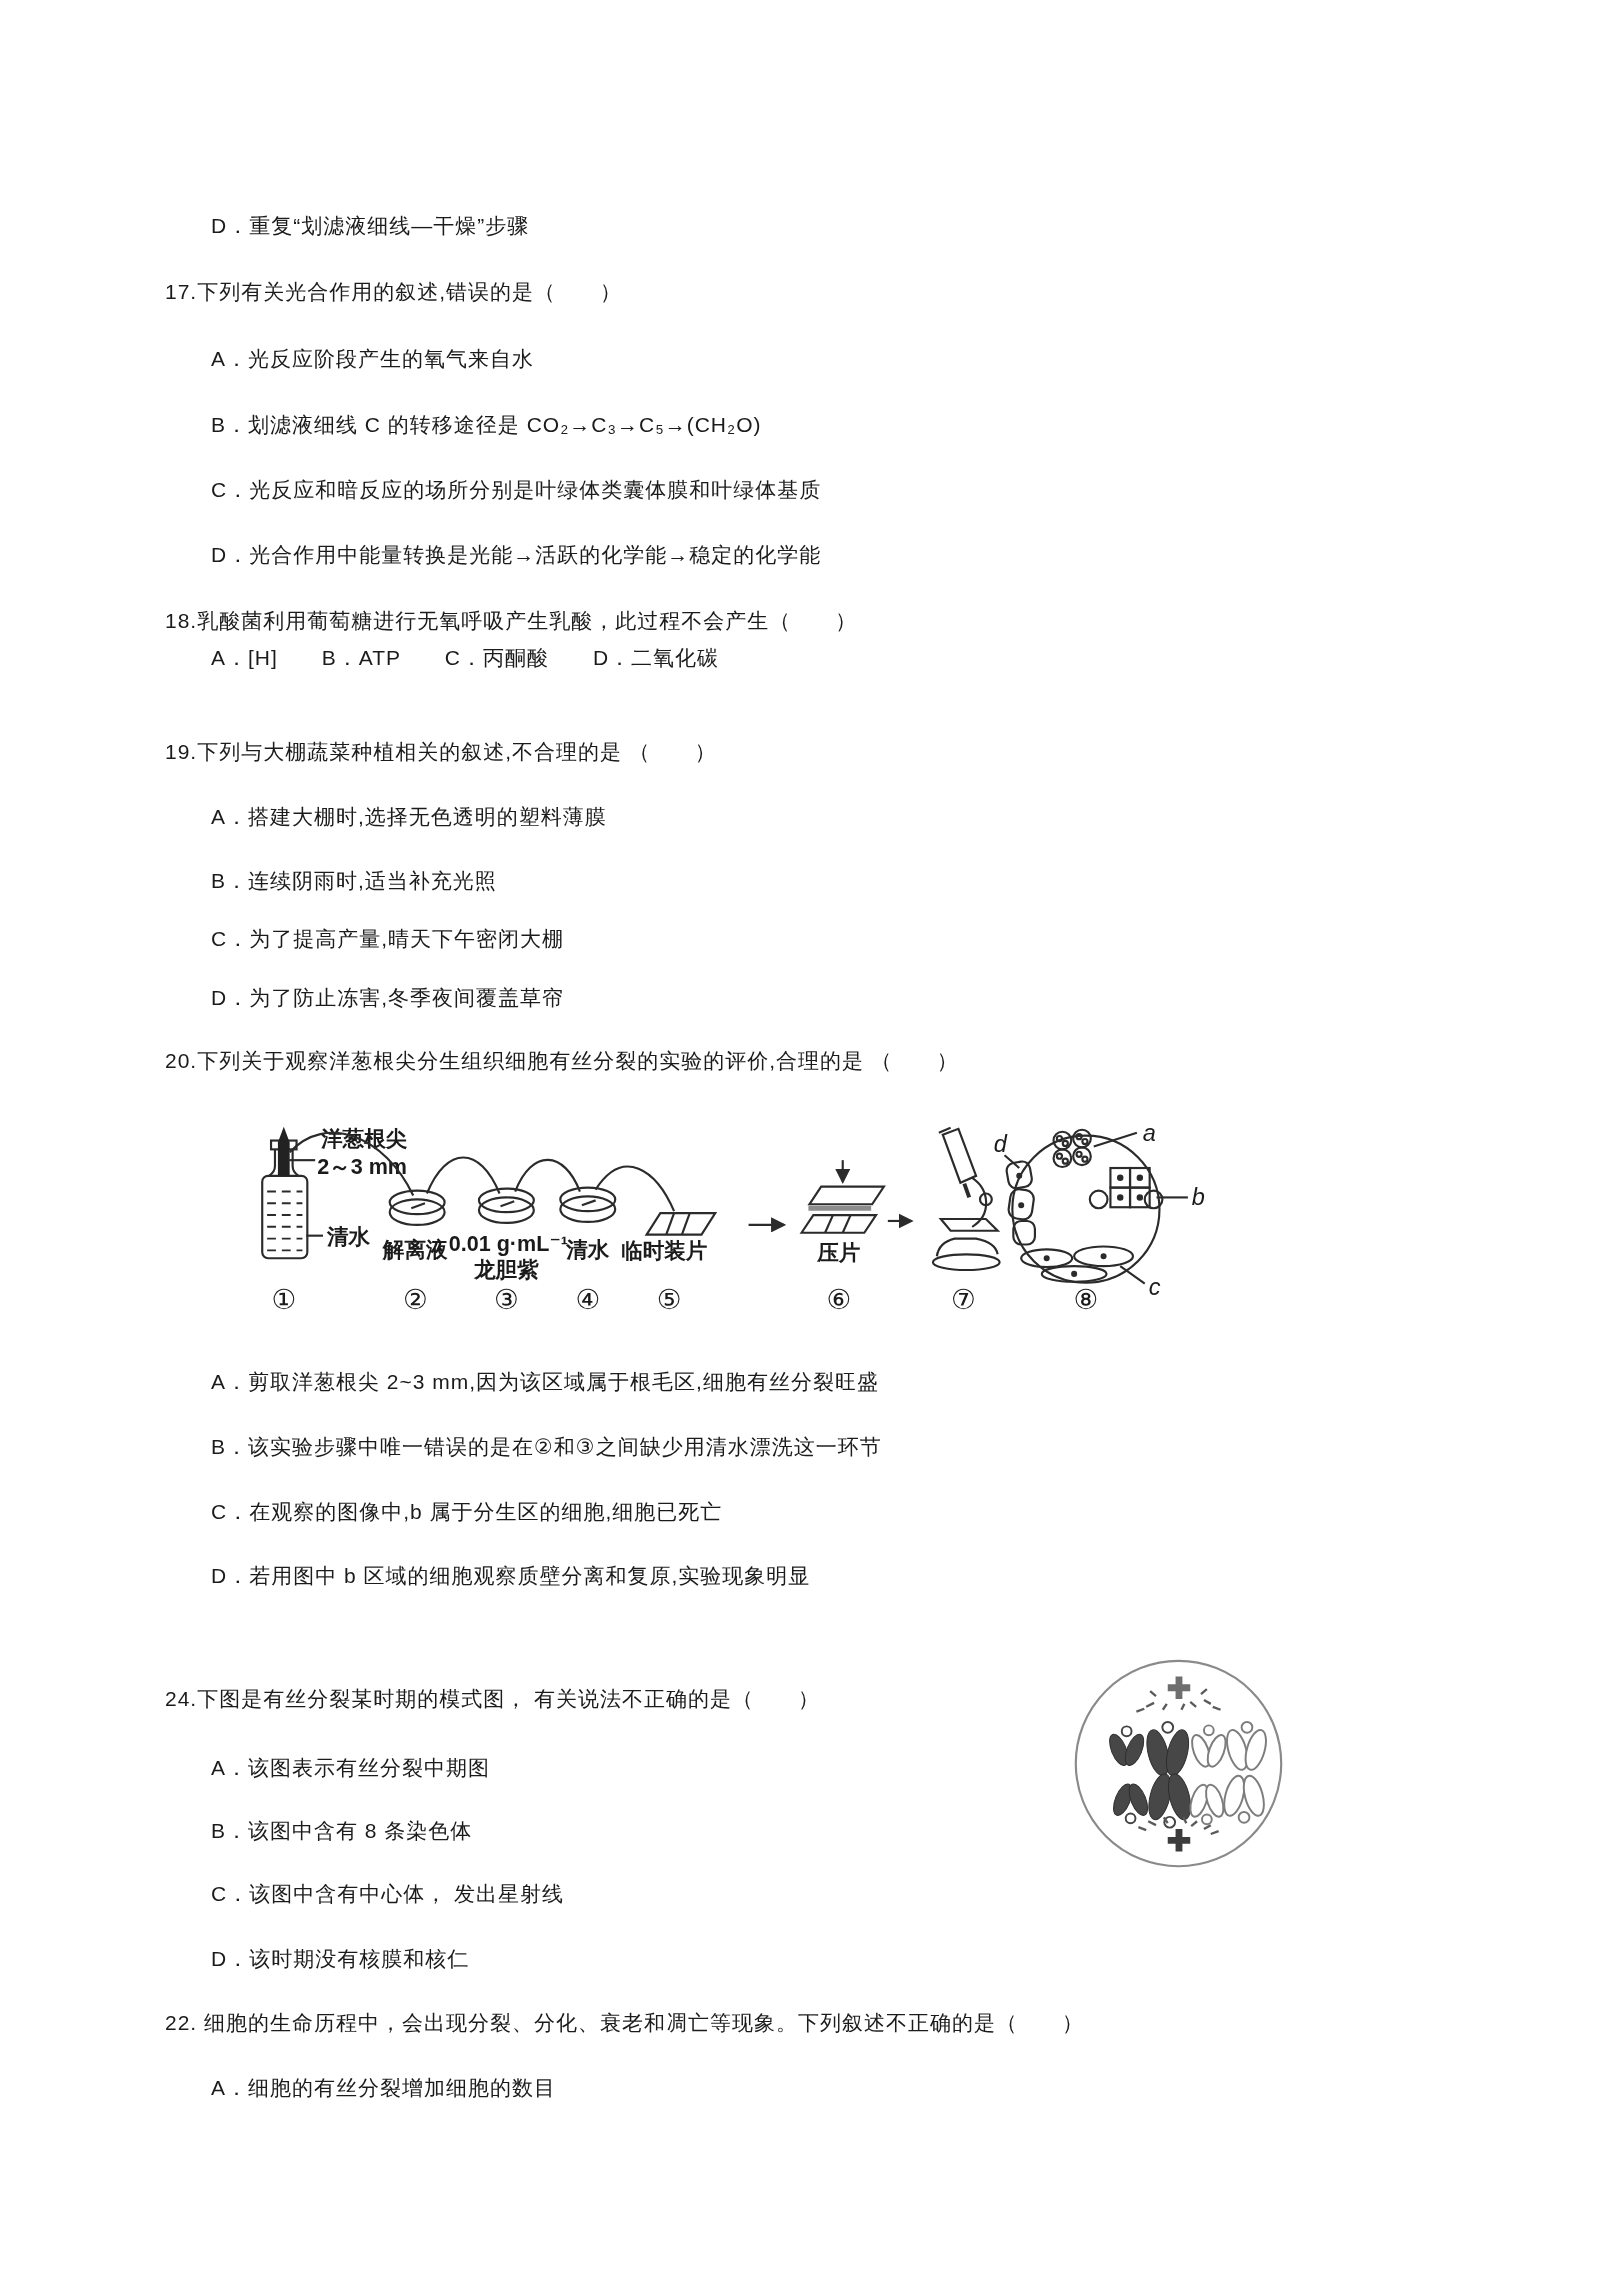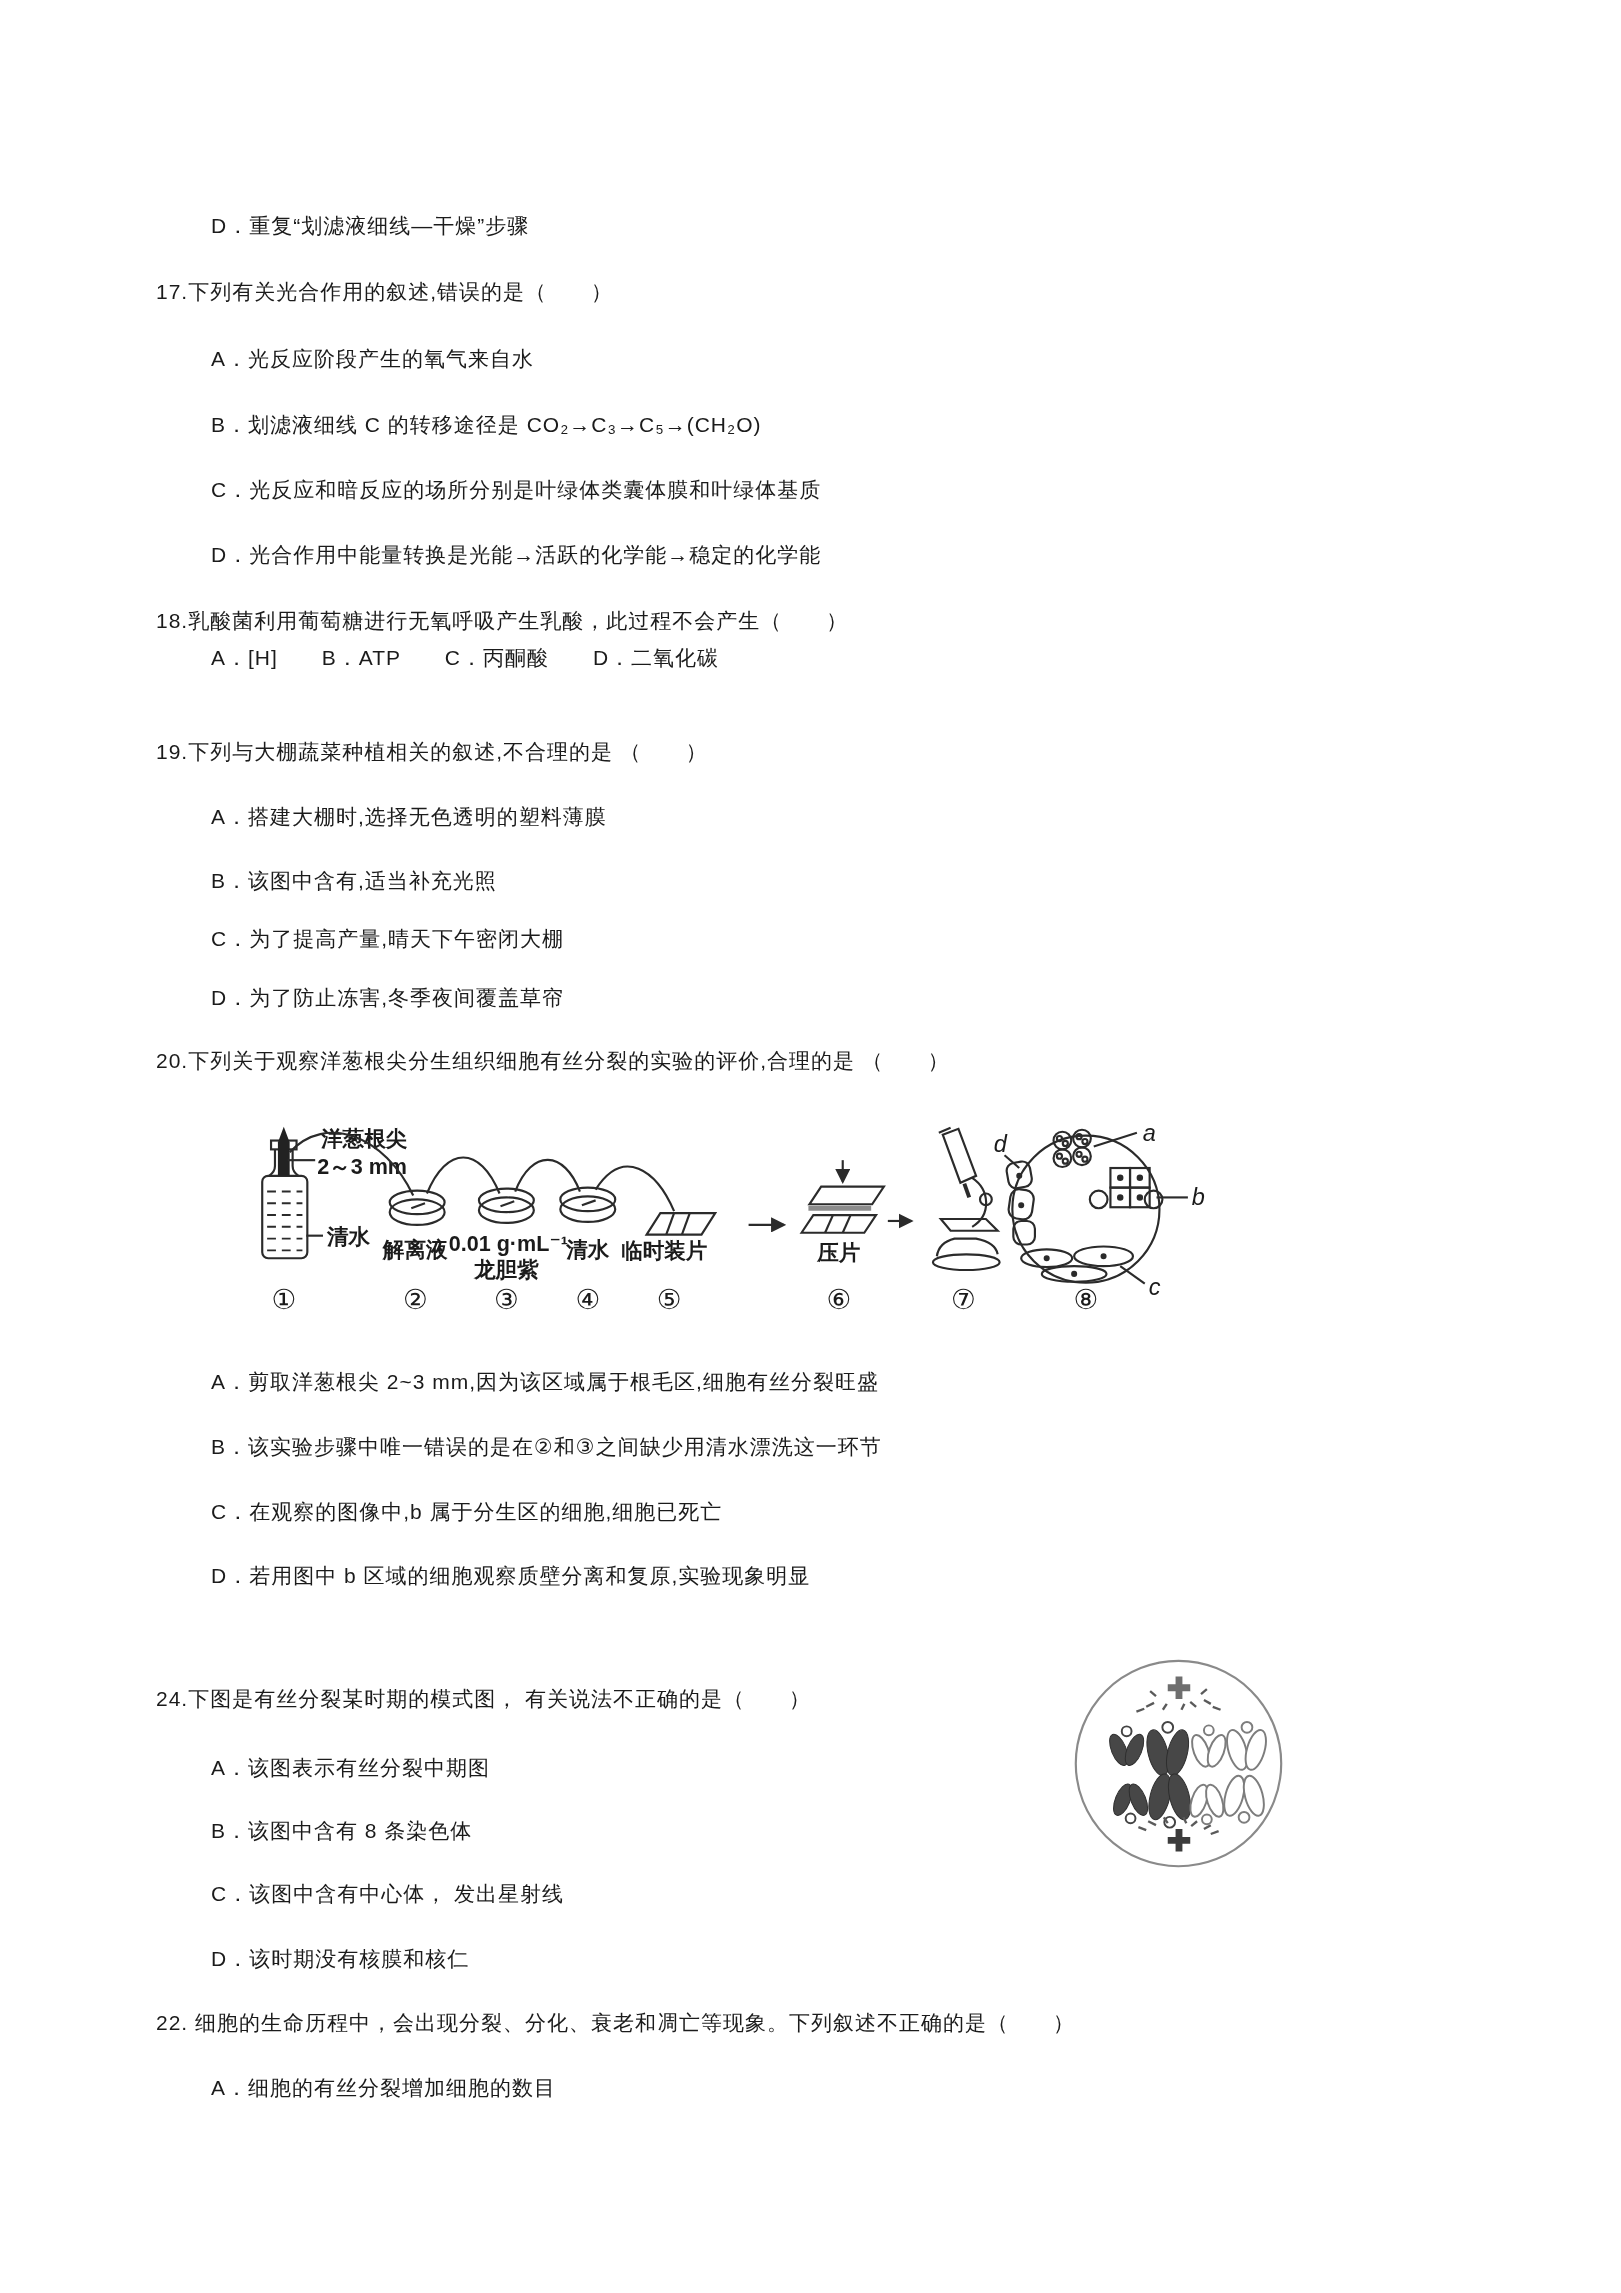--- a/index.html
+++ b/index.html
@@ -1,21 +1,21 @@
 <!DOCTYPE html>
 <html><head>
 <meta charset="utf-8">
 <style>
   html,body{margin:0;padding:0;background:#e8e8e8;}
   .page{
     position:relative;width:1621px;height:2294px;margin:0 auto;background:#ffffff;
     font-family:"Liberation Sans","DejaVu Sans",sans-serif;color:#1b1b1b;overflow:hidden;
   }
   .ln{position:absolute;white-space:nowrap;font-size:21px;line-height:35px;letter-spacing:1px;}
-  .q{left:156px;}
+  .q{left:165px;}
   .opt{left:211px;}
   svg text{font-family:"Liberation Sans","DejaVu Sans",sans-serif;fill:#1b1b1b;}
   svg .lbl{font-size:22px;font-weight:bold;}
   svg .num{font-size:28px;}
   svg .cellletter{font-size:24px;font-style:italic;}
   svg .stroke{stroke:#2b2b2b;fill:none;stroke-width:2.2;}
 </style>
 </head>
 <body>
 
@@ -27,21 +27,21 @@
   <div class="ln opt" style="top:341px">A．光反应阶段产生的氧气来自水</div>
   <div class="ln opt" style="top:407px">B．划滤液细线 C 的转移途径是 CO₂→C₃→C₅→(CH₂O)</div>
   <div class="ln opt" style="top:472px">C．光反应和暗反应的场所分别是叶绿体类囊体膜和叶绿体基质</div>
   <div class="ln opt" style="top:537px">D．光合作用中能量转换是光能→活跃的化学能→稳定的化学能</div>
 
   <div class="ln q" style="top:603px">18.乳酸菌利用葡萄糖进行无氧呼吸产生乳酸，此过程不会产生（　　）</div>
   <div class="ln opt" style="top:640px">A．[H]　　B．ATP　　C．丙酮酸　　D．二氧化碳</div>
 
   <div class="ln q" style="top:734px">19.下列与大棚蔬菜种植相关的叙述,不合理的是 （　　）</div>
   <div class="ln opt" style="top:799px">A．搭建大棚时,选择无色透明的塑料薄膜</div>
-  <div class="ln opt" style="top:863px">B．该图中含有,适当补充光照</div>
+  <div class="ln opt" style="top:863px">B．连续阴雨时,适当补充光照</div>
   <div class="ln opt" style="top:921px">C．为了提高产量,晴天下午密闭大棚</div>
   <div class="ln opt" style="top:980px">D．为了防止冻害,冬季夜间覆盖草帘</div>
 
   <div class="ln q" style="top:1043px">20.下列关于观察洋葱根尖分生组织细胞有丝分裂的实验的评价,合理的是 （　　）</div>
 
   <svg style="position:absolute;left:223px;top:1111px" width="1010" height="216" viewBox="0 0 1030 220">
     <defs>
       <marker id="arr" viewBox="0 0 10 10" refX="8.5" refY="5" markerWidth="7" markerHeight="7" orient="auto">
         <path d="M0,0 L10,5 L0,10 z" fill="#2b2b2b"></path>
       </marker>

